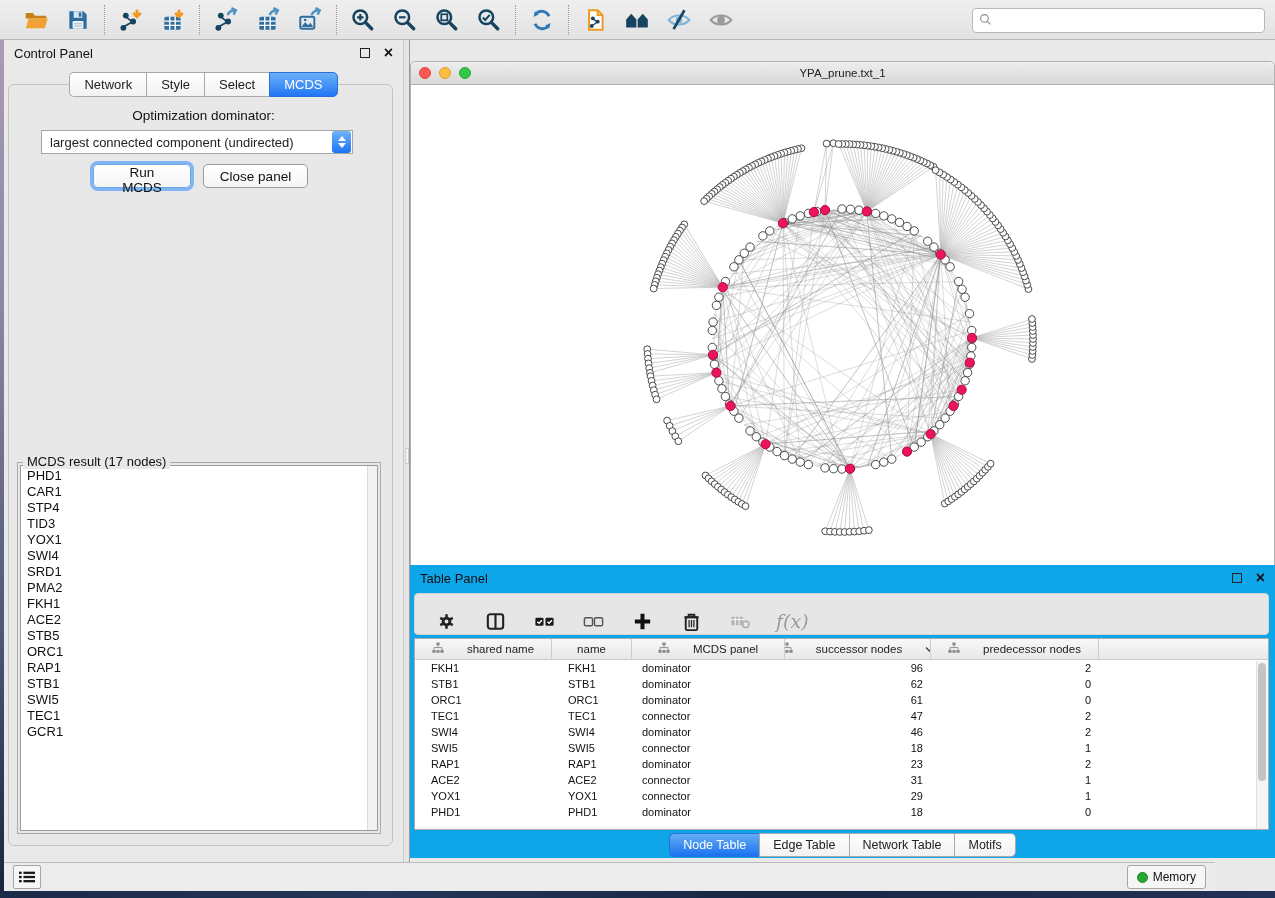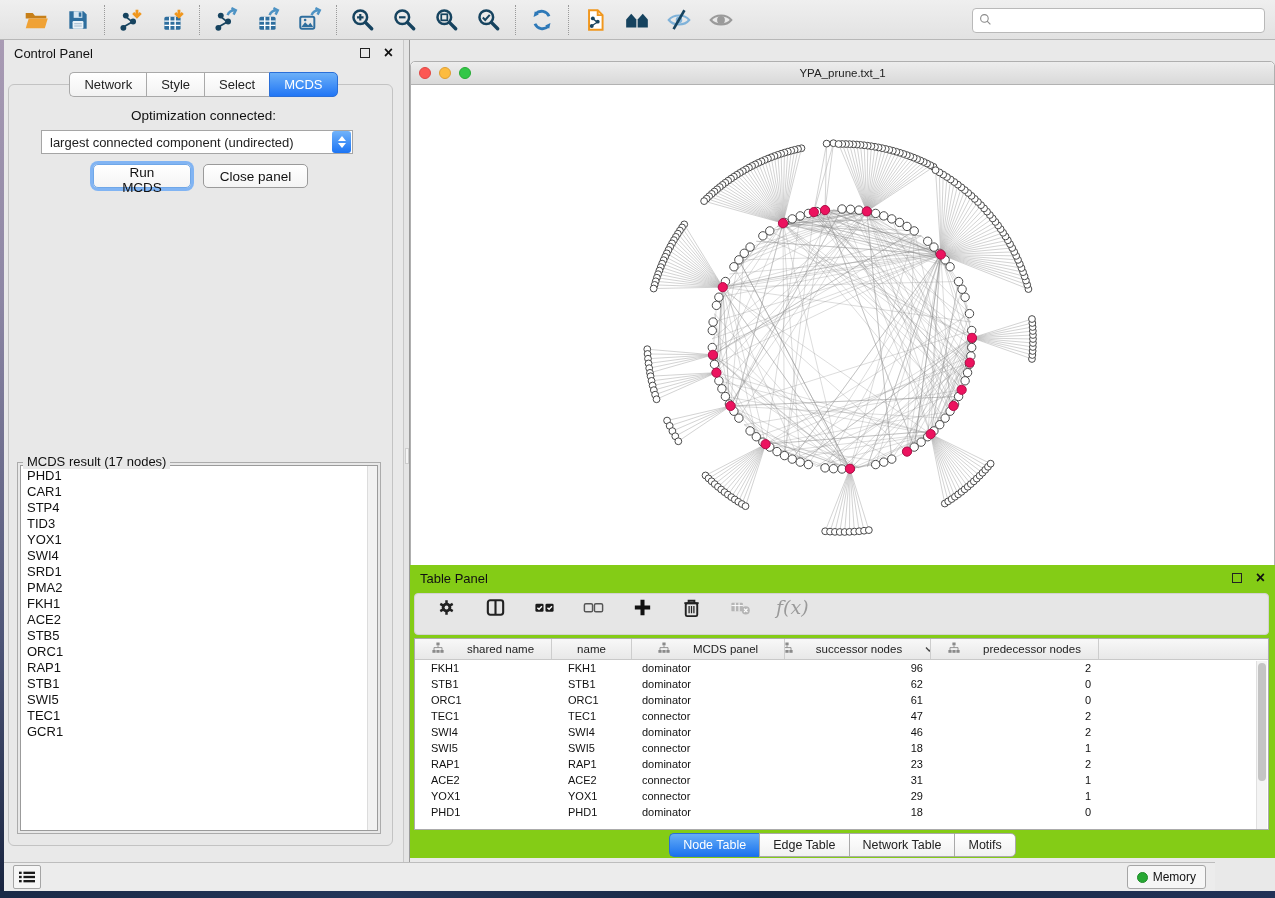--- a/index.html
+++ b/index.html
@@ -69,23 +69,23 @@
   #net-titlebar { height:23px; background:linear-gradient(#EDEDED,#D9D9D9); border-bottom:1px solid #B2B2B2;
     border-radius:5px 5px 0 0; display:flex; align-items:center; padding:0 8px; position:relative; }
   .tl { width:12px; height:12px; border-radius:50%; margin-right:8px; }
   .tl.red { background:#FC5753; border:1px solid #DF4744; }
   .tl.yellow { background:#FDBC40; border:1px solid #DE9F34; }
   .tl.green { background:#33C748; border:1px solid #27AA35; }
   #net-title { position:absolute; left:0; right:0; text-align:center; font-size:11.5px; color:#222; }
   #net-canvas { position:relative; width:863px; height:490px; background:#fff; overflow:hidden; }
 
   
-  #table-panel { left:410px; top:565px; width:865px; height:293px; background:#84cc16; }
+  #table-panel { left:410px; top:565px; width:865px; height:293px; background:#0ea5e9; }
   #tp-toolbar { position:absolute; left:4px; top:28px; width:855px; height:42px; background:#E6E6E6;
-    border:1px solid #D2D2D2; border-radius:4px; display:flex; align-items:flex-start; gap:23px; padding-left:18px; }
+    border:1px solid #D2D2D2; border-radius:4px; display:flex; align-items:flex-end; gap:23px; padding-left:18px; }
   #tp-toolbar .tbtn { width:26px; height:26px; }
   .fx-label { font-family:"DejaVu Serif", serif; font-style:italic; font-size:19px; color:#9a9a9a; }
   #node-table { position:absolute; left:4px; top:73px; width:855px; height:192px; background:#fff; border:1px solid #ABABAB; overflow:hidden; }
   .tbl-header { display:grid; grid-template-columns:137px 80px 153px 146px 168px 1fr; height:21px;
     background:linear-gradient(#F8F8F8,#E8E8E8); border-bottom:1px solid #C9C9C9; }
   .th { display:flex; align-items:center; justify-content:center; gap:23px; font-size:11.5px; color:#222;
     border-right:1px solid #CDCDCD; overflow:hidden; white-space:nowrap; }
   .th:last-child { border-right:none; }
   .tbl-body { position:relative; }
   .tr { display:grid; grid-template-columns:137px 80px 153px 146px 168px 1fr; height:16px; }
@@ -309,21 +309,21 @@
     <span class="float-icon"></span>
     <span class="close-icon">×</span>
   </div>
   <div id="ctab-row">
       <div class="ctab">Network</div>
       <div class="ctab">Style</div>
       <div class="ctab">Select</div>
       <div class="ctab active">MCDS</div>
     </div>
   <div id="ctab-content"></div>
-  <div id="opt-label" class="abs">Optimization connected:</div>
+  <div id="opt-label" class="abs">Optimization dominator:</div>
   <div id="opt-combo" class="abs">
     <span class="val">largest connected component (undirected)</span>
     <span class="stepper">
         <span class="tri-up"></span>
         <span class="tri-dn"></span>
       </span>
   </div>
   <button id="run-btn" class="btn">Run MCDS</button>
   <button id="close-btn" class="btn">Close panel</button>
   <div id="mcds-group">

